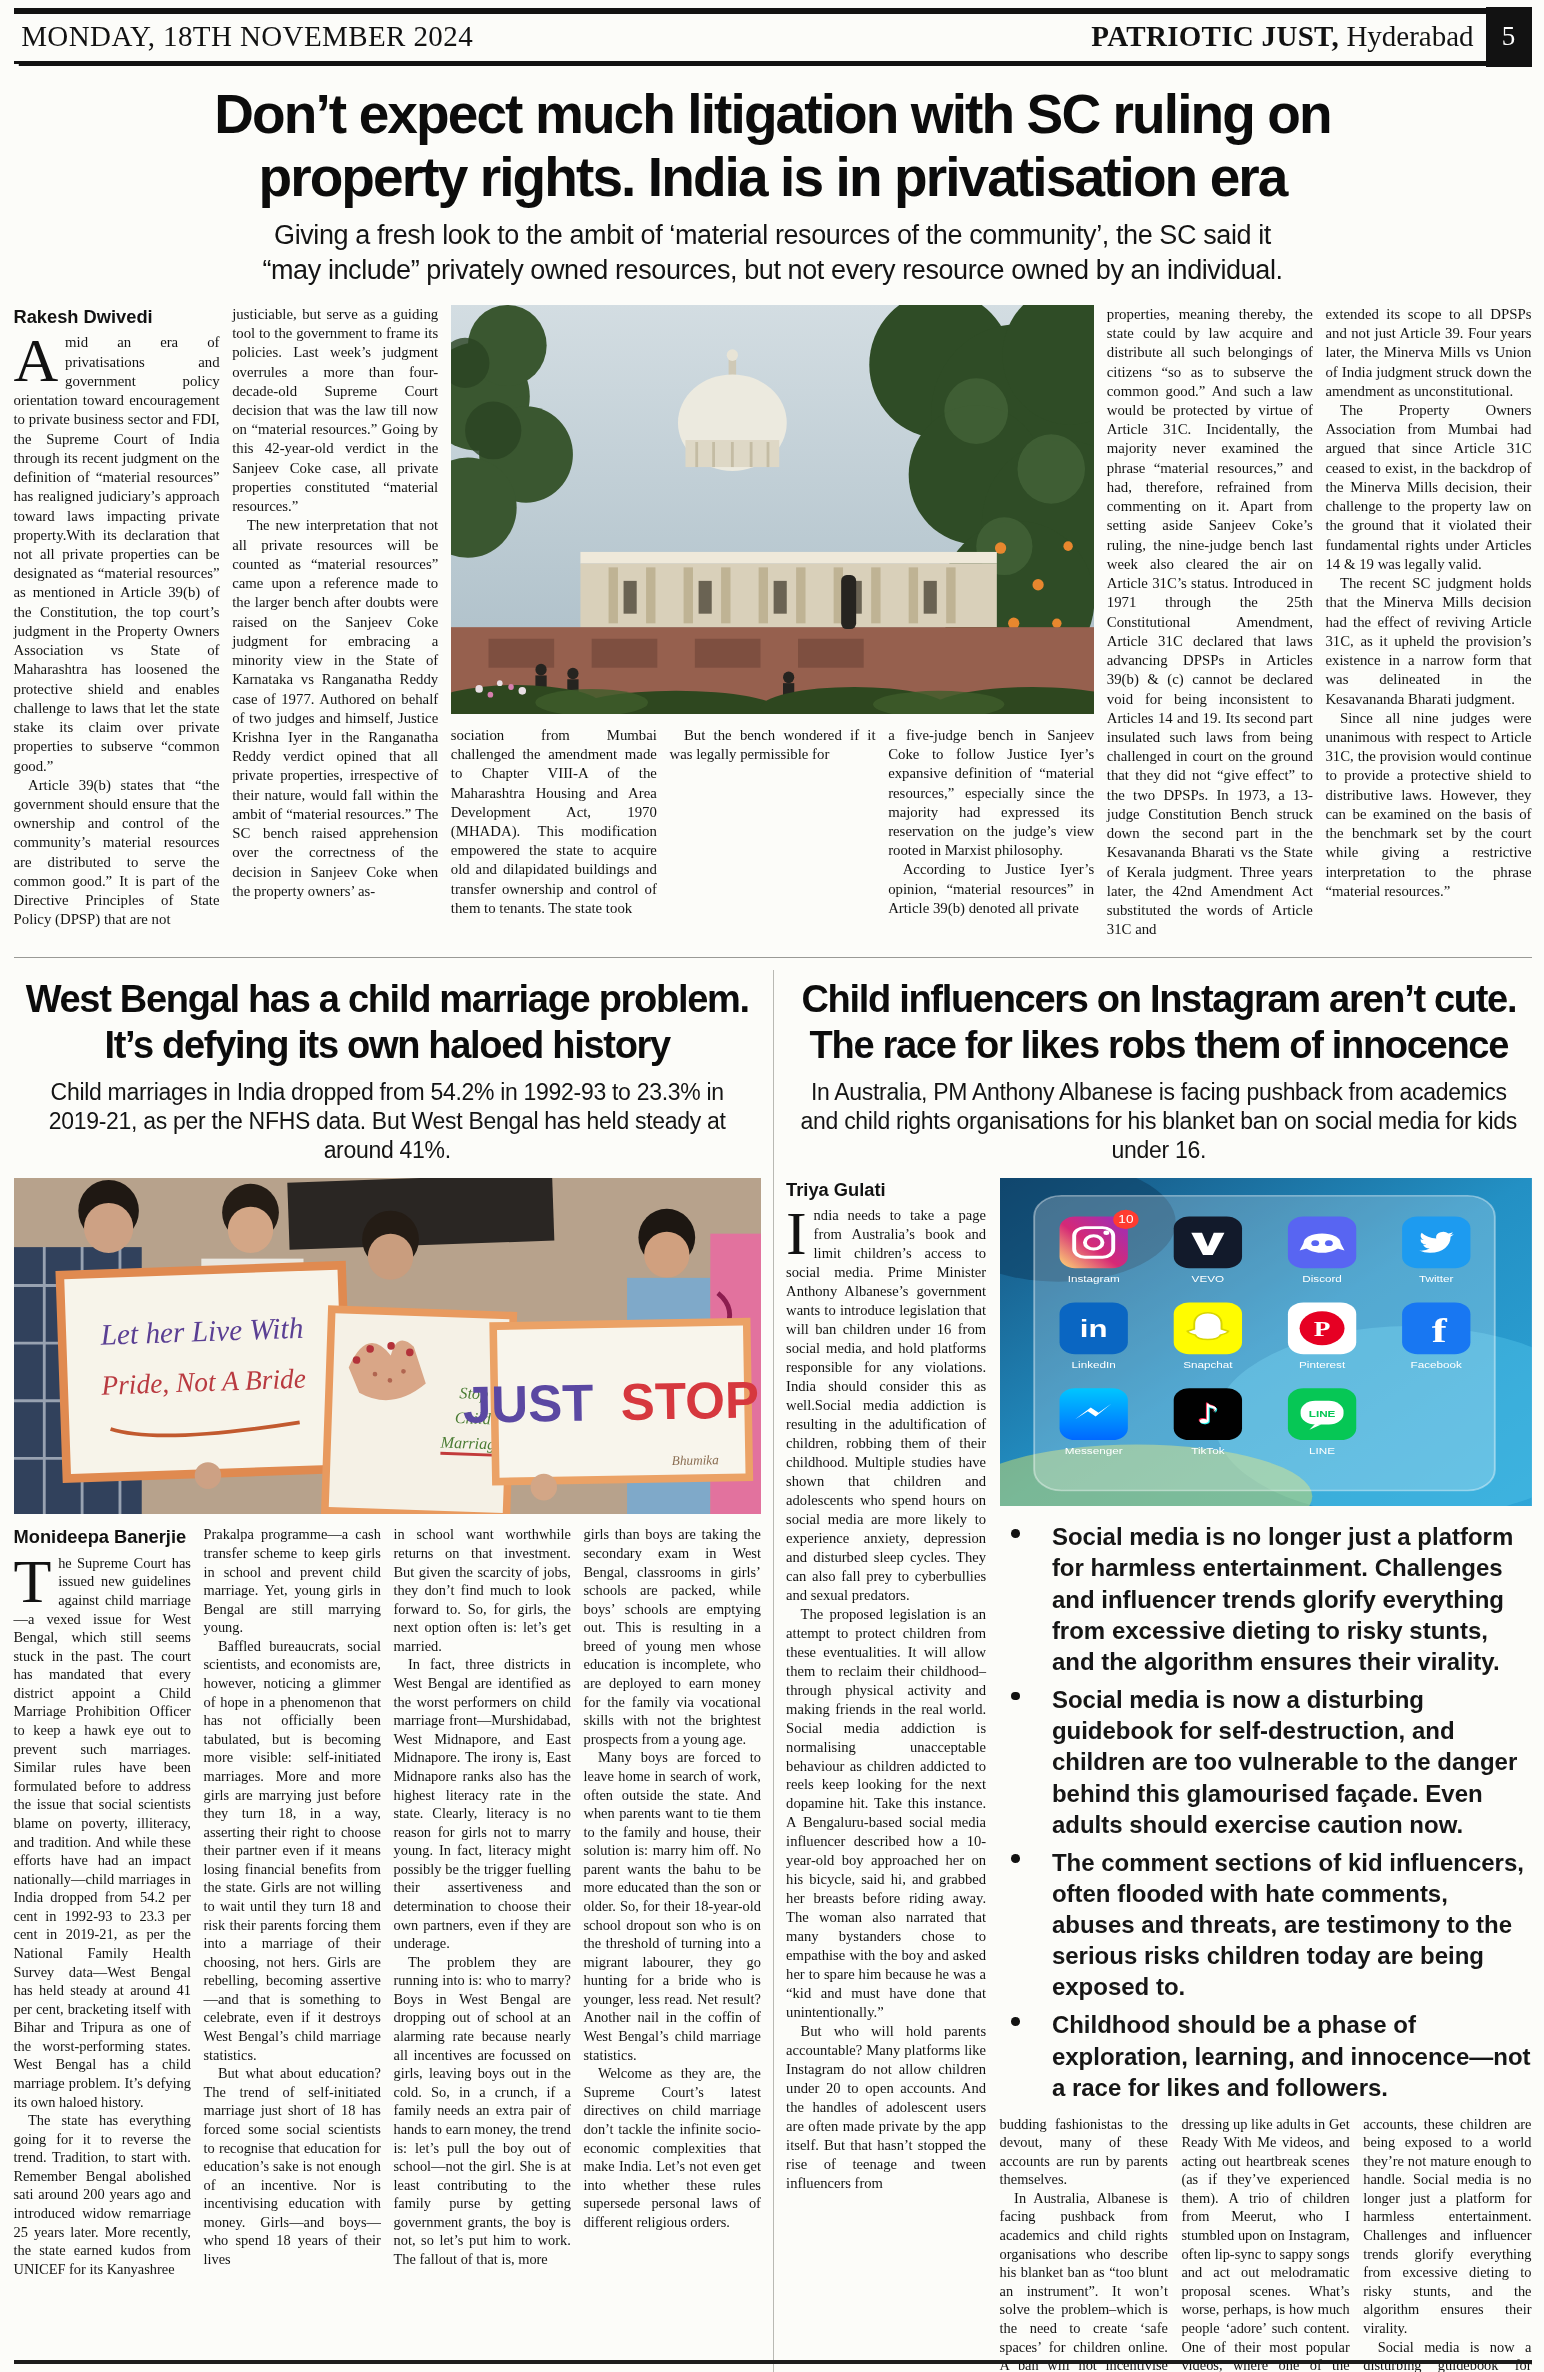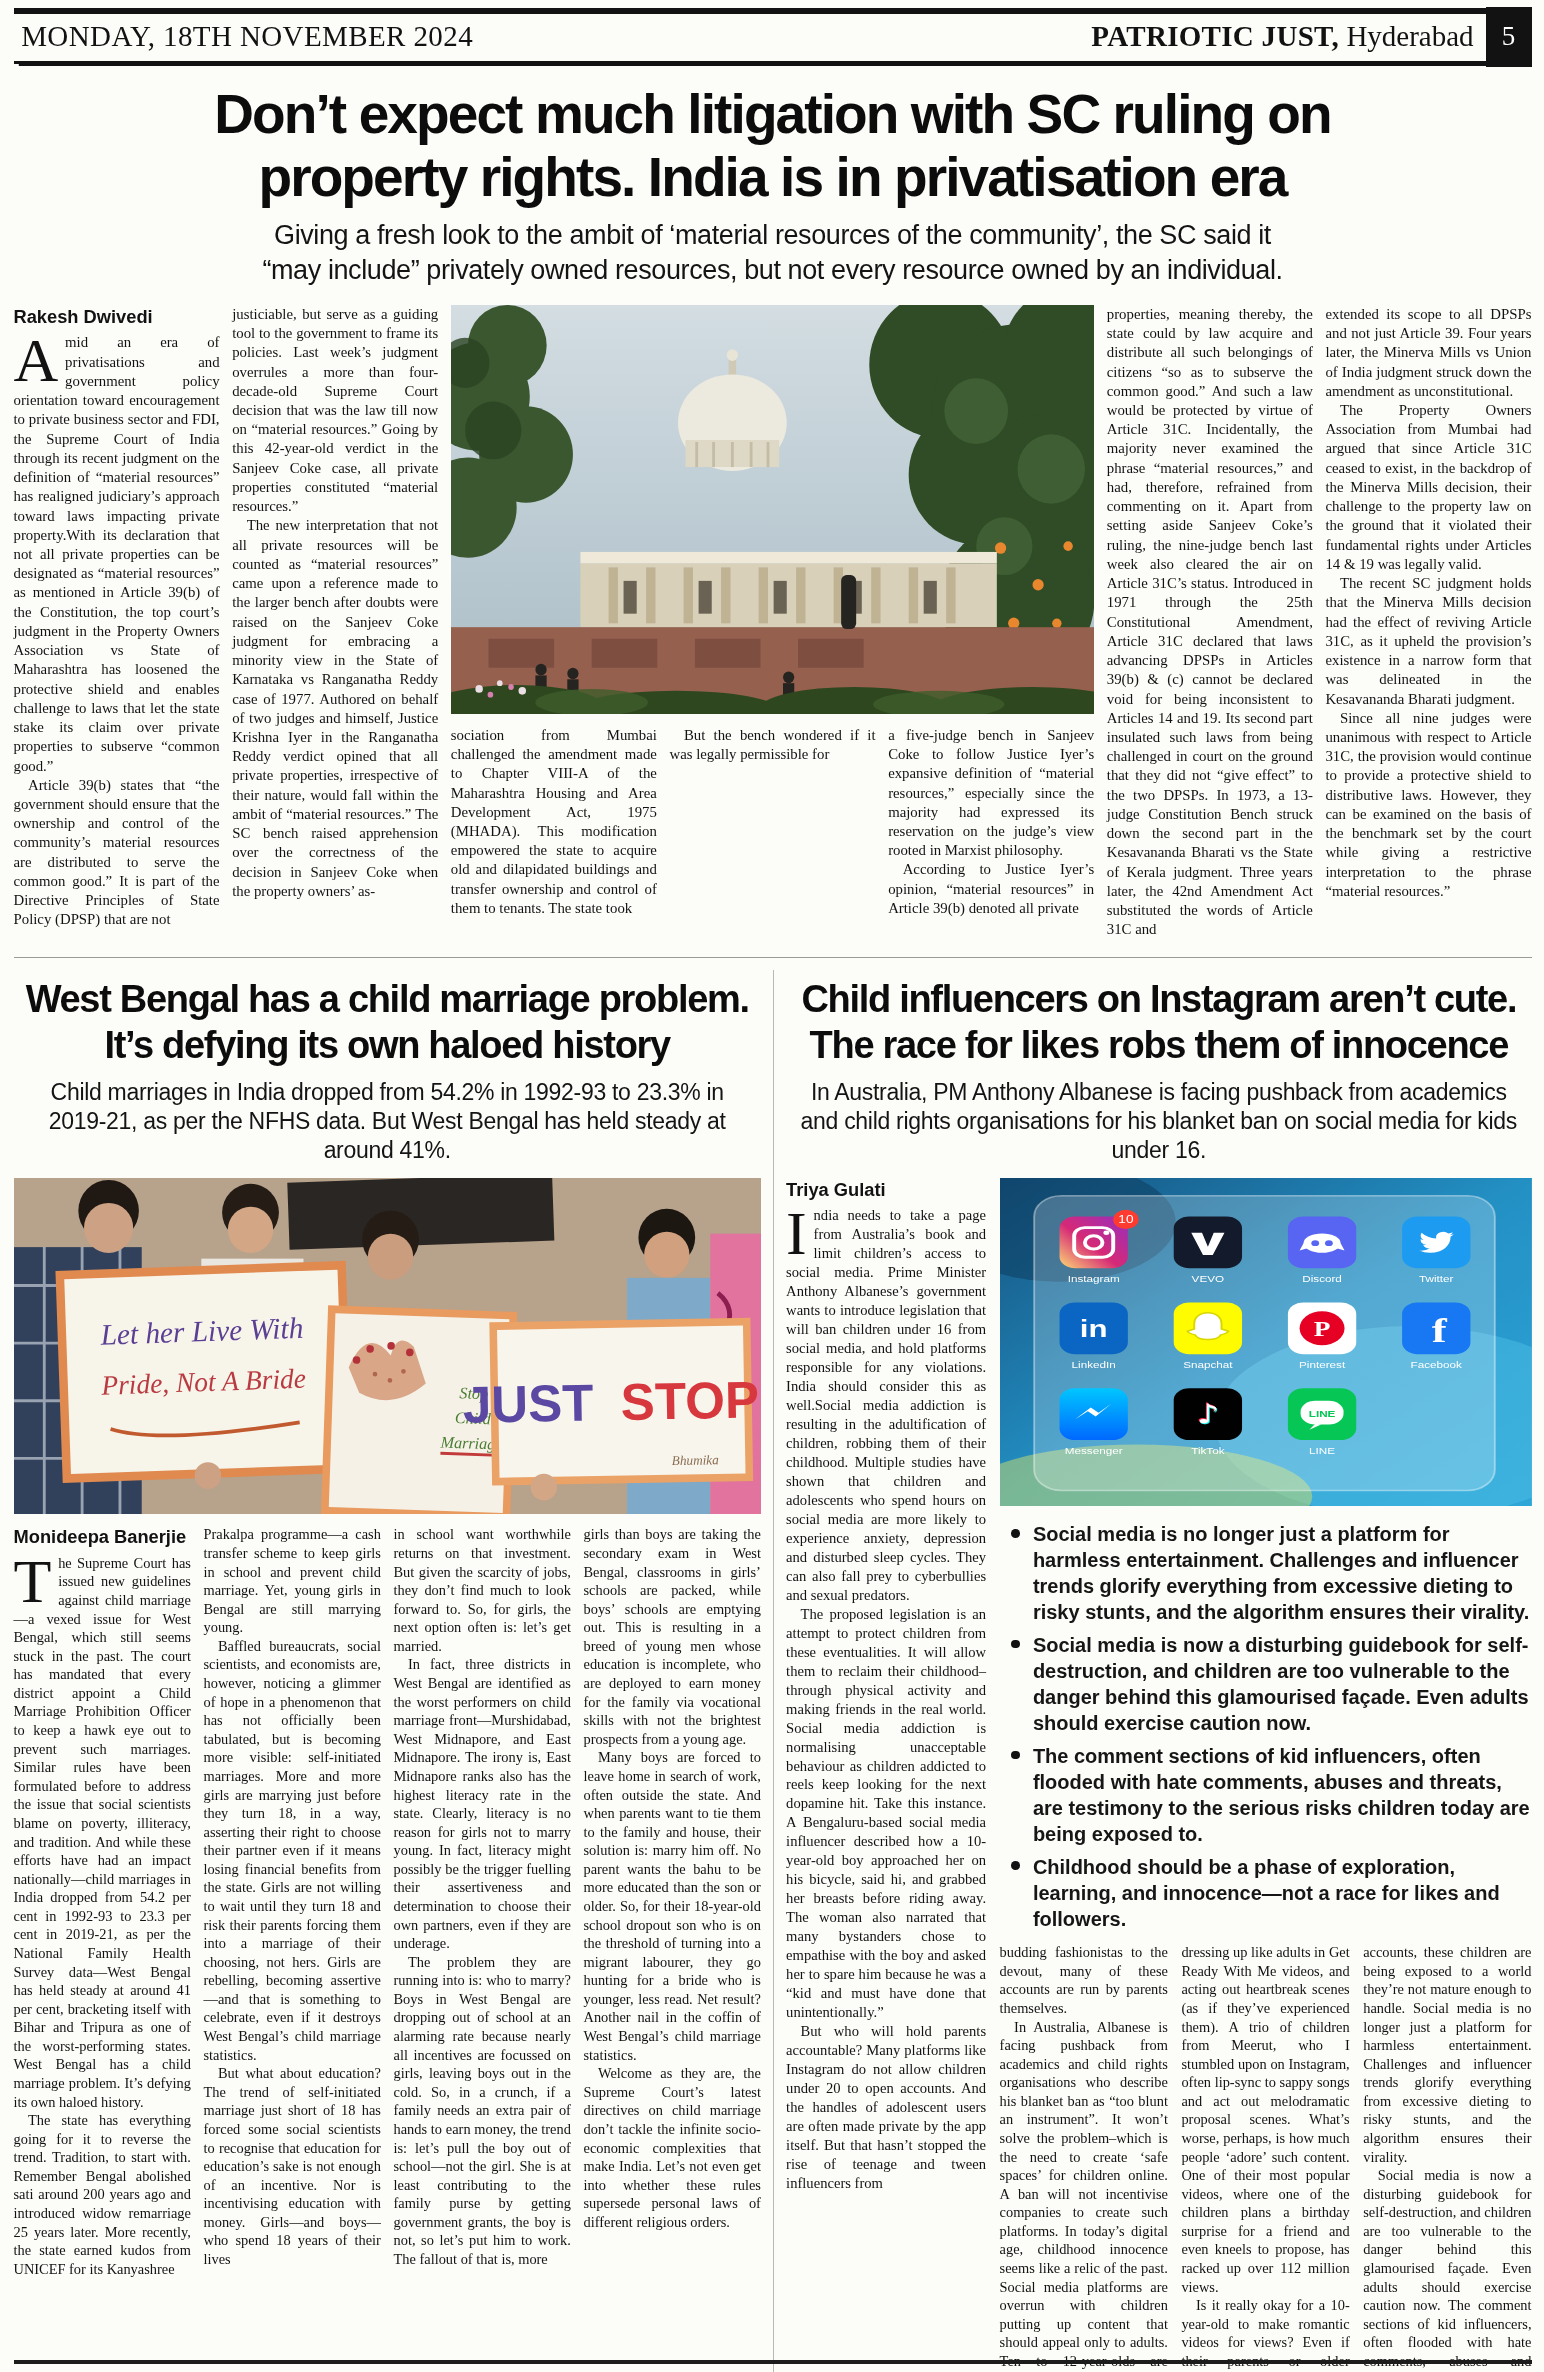--- a/index.html
+++ b/index.html
@@ -42,22 +42,22 @@
       text-align:center;margin:0 5.8px 13.5px;color:#141414;}
   .wb-photo{width:100%;height:336px;margin-bottom:11.6px;}
   .wb-body{display:grid;grid-template-columns:repeat(4,1fr);column-gap:12.6px;
       font-size:14.4px;line-height:1.29;text-align:justify;hyphens:auto;}
   .wb-body>*{min-width:0;}
   .insta-cols{display:flex;gap:13.5px;}
   .insta-left{flex:0 0 200px;font-size:14.6px;line-height:1.3;text-align:justify;hyphens:auto;}
   .insta-right{flex:1;min-width:0;}
   .insta-photo{width:100%;height:328px;}
   ul.bullets{list-style:none;margin:15.4px 0 11.6px;padding:0;}
-  ul.bullets li{display:flex;gap:13px;font-family:"Liberation Sans", sans-serif;font-weight:700;
-      font-size:20px;line-height:1.3;margin-bottom:6.8px;color:#161616;}
+  ul.bullets li{display:flex;gap:32px;font-family:"Liberation Sans", sans-serif;font-weight:700;
+      font-size:24px;line-height:1.3;margin-bottom:6.8px;color:#161616;}
   ul.bullets .dot{flex:0 0 auto;width:8.7px;height:8.7px;border-radius:50%;background:#121212;margin:7.7px 0 0 11.6px;}
   .insta-bottom{display:grid;grid-template-columns:repeat(3,1fr);column-gap:13.5px;
       font-size:14.4px;line-height:1.29;text-align:justify;hyphens:auto;margin-top:5.8px;}
   .insta-bottom>*{min-width:0;}
   .page-end{position:absolute;left:13.5px;right:13.5px;bottom:7.7px;height:3.9px;background:#1c1c1c;}
 </style>
 </head>
 <body>
 
 <div class="page">
@@ -79,21 +79,21 @@
     <div class="mcol mc1">
       <div class="byline">Rakesh Dwivedi</div>
       <p class="p"><span class="dropcap">A</span><span>mid an era of privatisations and government policy orientation toward encouragement to private business sector and FDI, the Supreme Court of India through its recent judgment on the definition of “material resources” has realigned judiciary’s approach toward laws impacting private property.With its declaration that not all private properties can be designated as “material resources” as mentioned in Article 39(b) of the Constitution, the top court’s judgment in the Property Owners Association vs State of Maharashtra has loosened the protective shield and enables challenge to laws that let the state stake its claim over private properties to subserve “common good.”</span></p>
       <p class="p ind">Article 39(b) states that “the government should ensure that the ownership and control of the community’s material resources are distributed to serve the common good.” It is part of the Directive Principles of State Policy (DPSP) that are not</p>
     </div>
     <div class="mcol mc2">
       <p class="p">justiciable, but serve as a guiding tool to the government to frame its policies. Last week’s judgment overrules a more than four-decade-old Supreme Court decision that was the law till now on “material resources.” Going by this 42-year-old verdict in the Sanjeev Coke case, all private properties constituted “material resources.”</p>
       <p class="p ind">The new interpretation that not all private resources will be counted as “material resources” came upon a reference made to the larger bench after doubts were raised on the Sanjeev Coke judgment for embracing a minority view in the State of Karnataka vs Ranganatha Reddy case of 1977. Authored on behalf of two judges and himself, Justice Krishna Iyer in the Ranganatha Reddy verdict opined that all private properties, irrespective of their nature, would fall within the ambit of “material resources.” The SC bench raised apprehension over the correctness of the decision in Sanjeev Coke when the property owners’ as-</p>
     </div>
     <div class="mcol mc3 under">
-      <p class="p">sociation from Mumbai challenged the amendment made to Chapter VIII-A of the Maharashtra Housing and Area Development Act, 1975 (MHADA). This modification empowered the state to acquire old and dilapidated buildings and transfer ownership and control of them to tenants. The state took</p>
+      <p class="p">sociation from Mumbai challenged the amendment made to Chapter VIII-A of the Maharashtra Housing and Area Development Act, 1970 (MHADA). This modification empowered the state to acquire old and dilapidated buildings and transfer ownership and control of them to tenants. The state took</p>
     </div>
     <div class="mcol mc4 under">
       <p class="p ind">But the bench wondered if it was legally permissible for</p>
     </div>
     <div class="mcol mc5 under">
       <p class="p">a five-judge bench in Sanjeev Coke to follow Justice Iyer’s expansive definition of “material resources,” especially since the majority had expressed its reservation on the judge’s view rooted in Marxist philosophy.</p>
       <p class="p ind">According to Justice Iyer’s opinion, “material resources” in Article 39(b) denoted all private</p>
     </div>
     <div class="mcol mc6">
       <p class="p">properties, meaning thereby, the state could by law acquire and distribute all such belongings of citizens “so as to subserve the common good.” And such a law would be protected by virtue of Article 31C. Incidentally, the majority never examined the phrase “material resources,” and had, therefore, refrained from commenting on it. Apart from setting aside Sanjeev Coke’s ruling, the nine-judge bench last week also cleared the air on Article 31C’s status. Introduced in 1971 through the 25th Constitutional Amendment, Article 31C declared that laws advancing DPSPs in Articles 39(b) &amp; (c) cannot be declared void for being inconsistent to Articles 14 and 19. Its second part insulated such laws from being challenged in court on the ground that they did not “give effect” to the two DPSPs. In 1973, a 13-judge Constitution Bench struck down the second part in the Kesavananda Bharati vs the State of Kerala judgment. Three years later, the 42nd Amendment Act substituted the words of Article 31C and</p>

